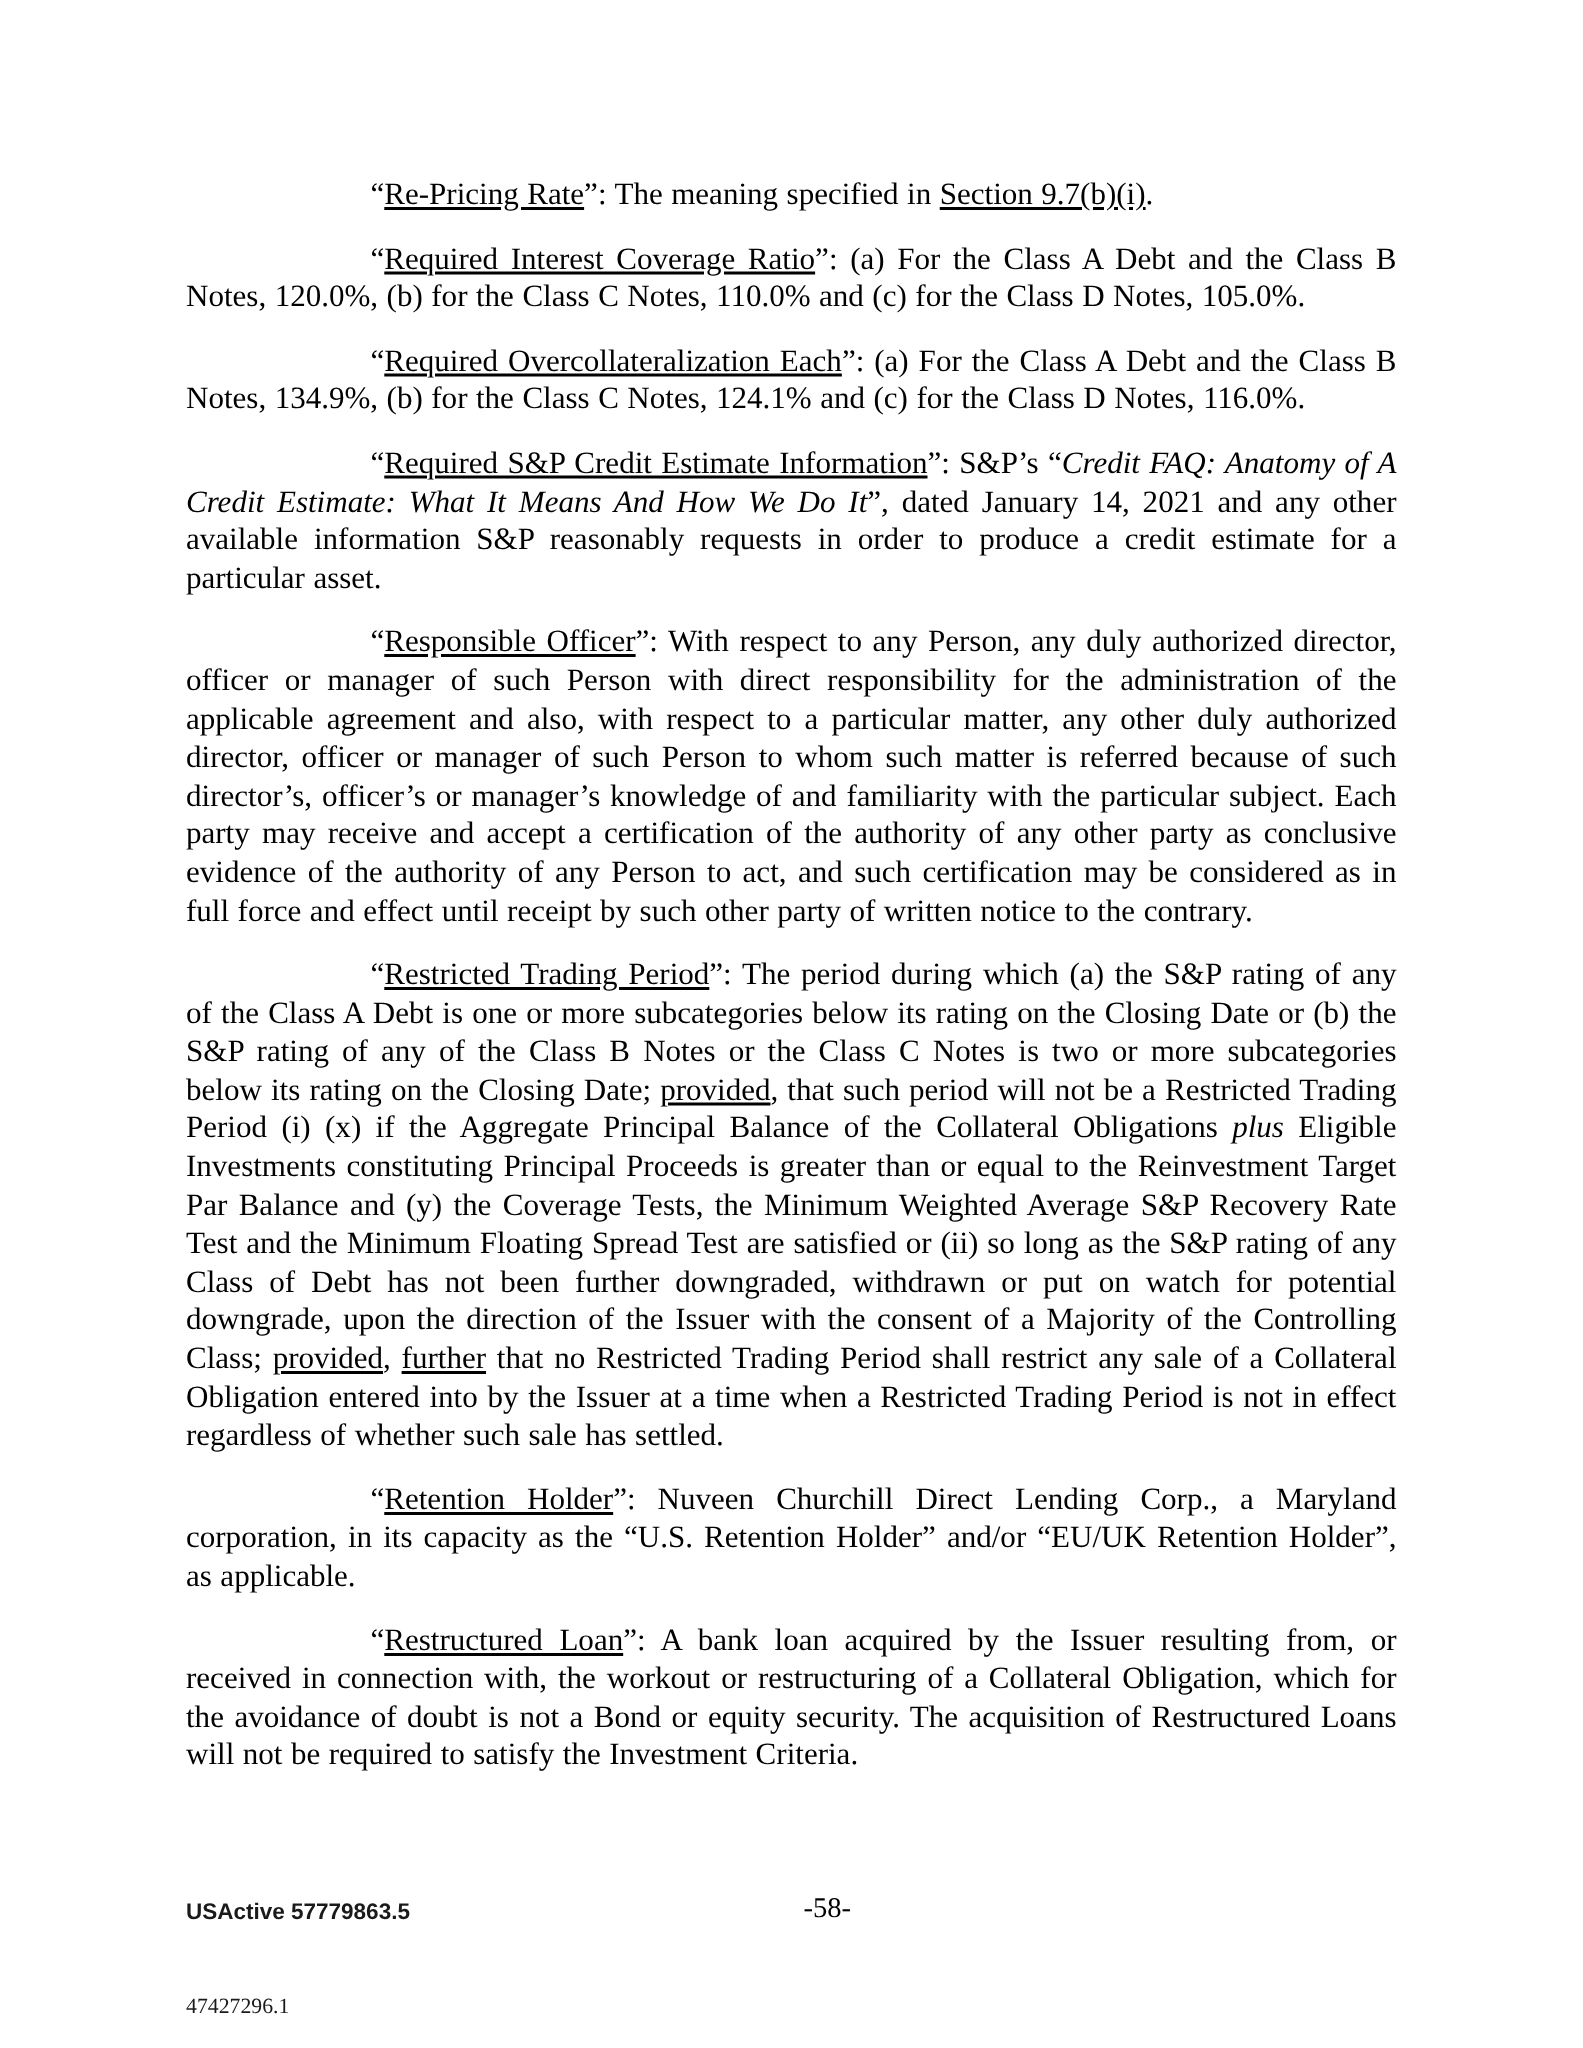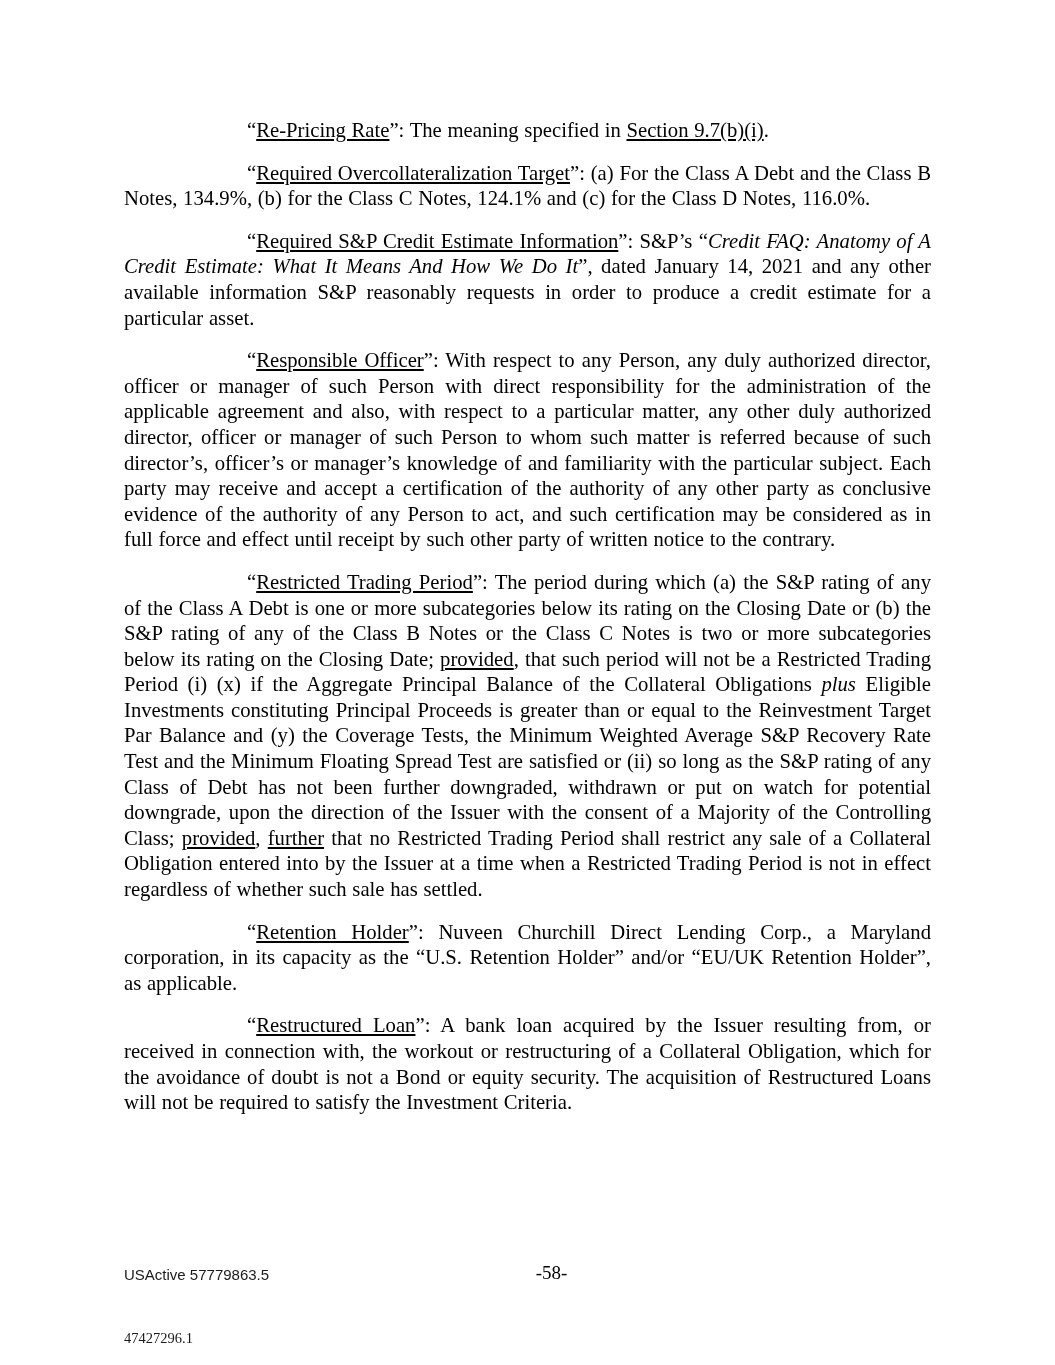--- a/index.html
+++ b/index.html
@@ -36,20 +36,21 @@
   .u { text-decoration: underline; }
   .i { font-style: italic; }
   .footer-id-1 {
     position: absolute;
     left: 124px;
     top: 1266px;
     font-family: "Liberation Sans", sans-serif;
     font-size: 15px;
     line-height: 18px;
     color: #1a1a1a;
+    font-weight: bold;
   }
   .footer-id-2 {
     position: absolute;
     left: 124px;
     top: 1287px;
     font-family: "Liberation Serif", serif;
     font-size: 14.5px;
     line-height: 17px;
     color: #1a1a1a;
     margin-top: 43px;
@@ -65,21 +66,22 @@
     line-height: 22px;
     margin-left: 24px;
   }
 </style>
 </head>
 <body>
 
 <div class="page">
   <div class="doc-body">
       <p class="para"><span>“</span><span class="u">Re-Pricing Rate</span><span>”:  The meaning specified in </span><span class="u">Section 9.7(b)(i)</span><span>.</span></p>
-      <p class="para"><span>“</span><span class="u">Required Overcollateralization Target</span><span>”:  (a) For the Class A Debt and the Class B Notes, 134.9%, (b) for the Class C Notes, 124.1% and (c) for the Class D Notes, 116.0%.</span></p>
+      <p class="para"><span>“</span><span class="u">Required Interest Coverage Ratio</span><span>”:  (a) For the Class A Debt and the Class B Notes, 120.0%, (b) for the Class C Notes, 110.0% and (c) for the Class D Notes, 105.0%.</span></p>
+      <p class="para"><span>“</span><span class="u">Required Overcollateralization Each</span><span>”:  (a) For the Class A Debt and the Class B Notes, 134.9%, (b) for the Class C Notes, 124.1% and (c) for the Class D Notes, 116.0%.</span></p>
       <p class="para"><span>“</span><span class="u">Required S&amp;P Credit Estimate Information</span><span>”:  S&amp;P’s “</span><span class="i">Credit FAQ:  Anatomy of A Credit Estimate:  What It Means And How We Do It</span><span>”, dated January 14, 2021 and any other available information S&amp;P reasonably requests in order to produce a credit estimate for a particular asset.</span></p>
       <p class="para"><span>“</span><span class="u">Responsible Officer</span><span>”:  With respect to any Person, any duly authorized director, officer or manager of such Person with direct responsibility for the administration of the applicable agreement and also, with respect to a particular matter, any other duly authorized director, officer or manager of such Person to whom such matter is referred because of such director’s, officer’s or manager’s knowledge of and familiarity with the particular subject.  Each party may receive and accept a certification of the authority of any other party as conclusive evidence of the authority of any Person to act, and such certification may be considered as in full force and effect until receipt by such other party of written notice to the contrary.</span></p>
       <p class="para"><span>“</span><span class="u">Restricted Trading Period</span><span>”:  The period during which (a) the S&amp;P rating of any of the Class A Debt is one or more subcategories below its rating on the Closing Date or (b) the S&amp;P rating of any of the Class B Notes or the Class C Notes is two or more subcategories below its rating on the Closing Date; </span><span class="u">provided</span><span>, that such period will not be a Restricted Trading Period (i) (x) if the Aggregate Principal Balance of the Collateral Obligations </span><span class="i">plus</span><span> Eligible Investments constituting Principal Proceeds is greater than or equal to the Reinvestment Target Par Balance and (y) the Coverage Tests, the Minimum Weighted Average S&amp;P Recovery Rate Test and the Minimum Floating Spread Test are satisfied or (ii) so long as the S&amp;P rating of any Class of Debt has not been further downgraded, withdrawn or put on watch for potential downgrade, upon the direction of the Issuer with the consent of a Majority of the Controlling Class; </span><span class="u">provided</span><span>, </span><span class="u">further</span><span> that no Restricted Trading Period shall restrict any sale of a Collateral Obligation entered into by the Issuer at a time when a Restricted Trading Period is not in effect regardless of whether such sale has settled.</span></p>
       <p class="para"><span>“</span><span class="u">Retention Holder</span><span>”:  Nuveen Churchill Direct Lending Corp., a Maryland corporation, in its capacity as the “U.S. Retention Holder” and/or “EU/UK Retention Holder”, as applicable.</span></p>
       <p class="para"><span>“</span><span class="u">Restructured Loan</span><span>”:  A bank loan acquired by the Issuer resulting from, or received in connection with, the workout or restructuring of a Collateral Obligation, which for the avoidance of doubt is not a Bond or equity security.  The acquisition of Restructured Loans will not be required to satisfy the Investment Criteria.</span></p>
     </div>
 
   <div class="footer-id-1">USActive 57779863.5</div>
 
   <div class="footer-id-2">47427296.1</div>

